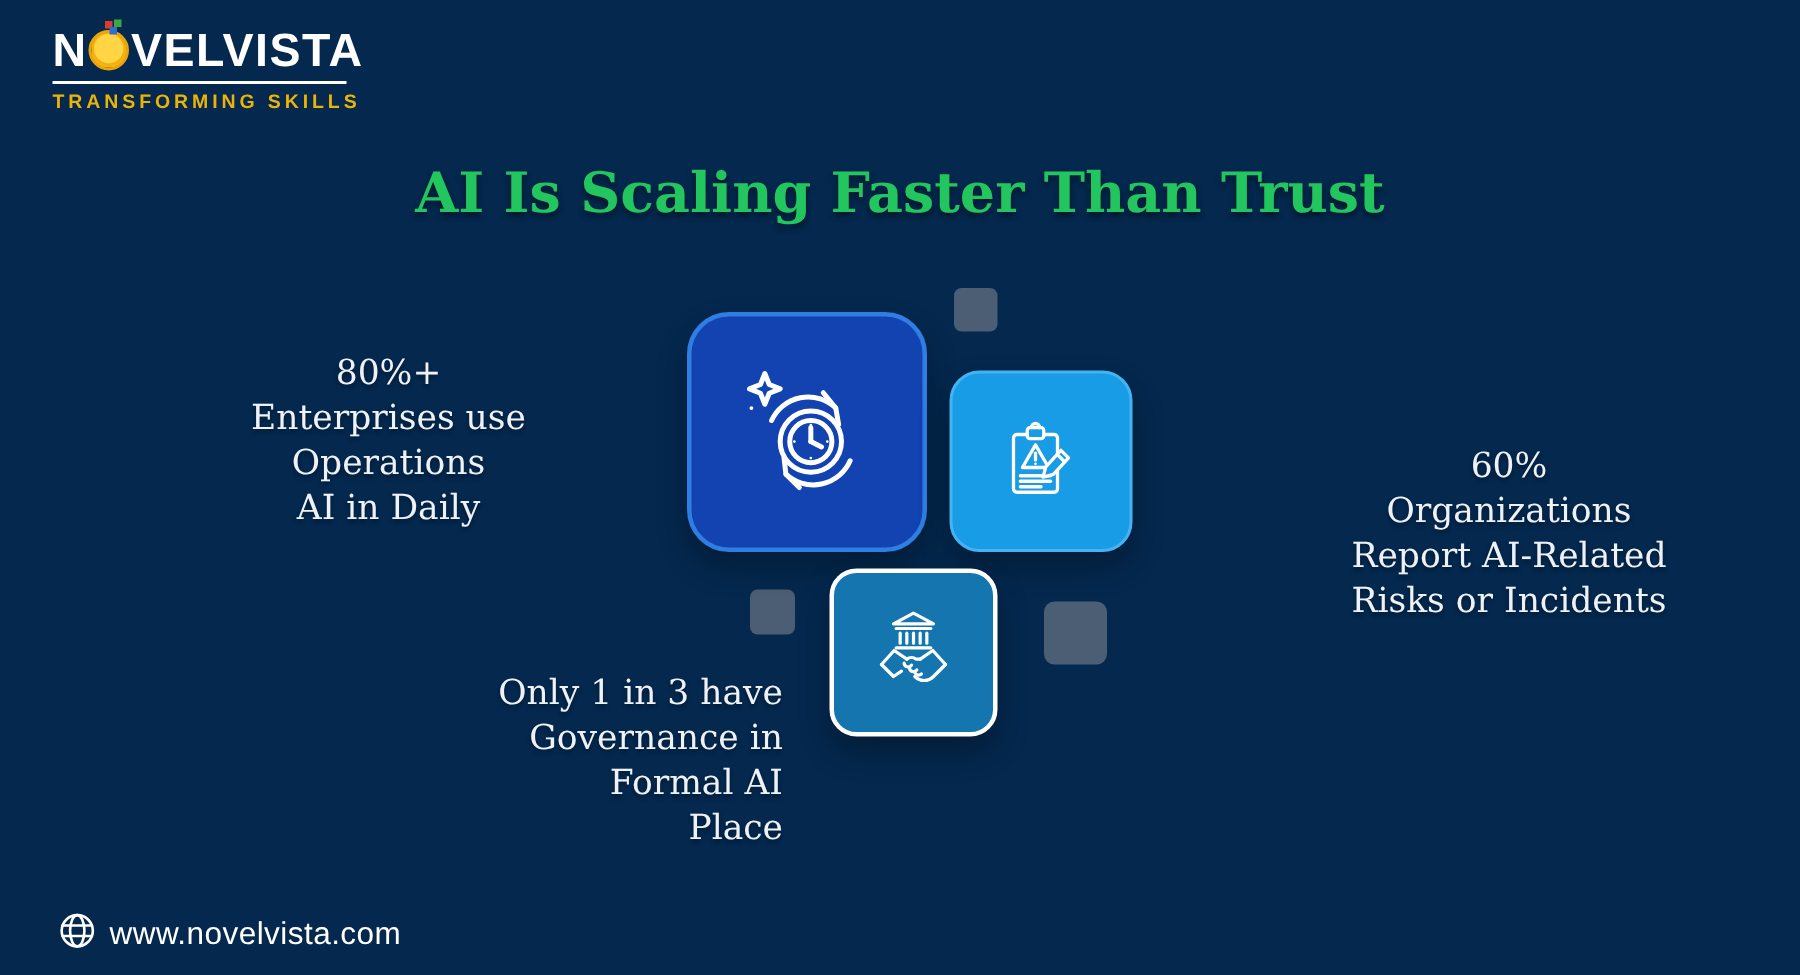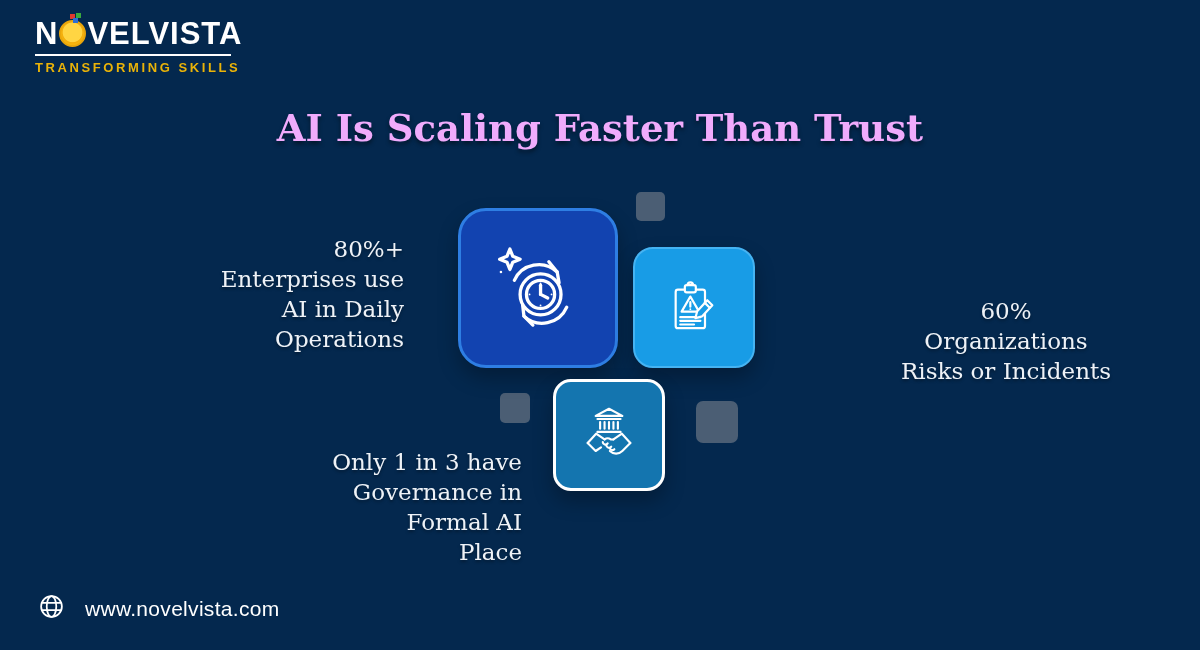--- a/index.html
+++ b/index.html
@@ -38,21 +38,21 @@
   .logo-tagline {
     margin-top: 4px; font-size: 13px; font-weight: 600;
     letter-spacing: 2.6px; color: #eab308; white-space: nowrap;
   }
 
   
   .title {
     position: absolute; top: 106px; left: 0; width: 100%;
     text-align: center;
     font-family: "DejaVu Serif", "Liberation Serif", serif;
-    font-weight: 700; font-size: 37px; color: #f0abfc;
+    font-weight: 700; font-size: 37px; color: #22c55e;
     text-shadow: 0 3px 4px rgba(0,0,0,0.45);
   }
 
   
   .tile { position: absolute; display: flex; align-items: center; justify-content: center;
           box-shadow: 0 10px 20px rgba(0,0,0,0.28); }
   .tile-enterprises {
     left: 458px; top: 208px; width: 160px; height: 160px;
     background: #1243b0; border: 3px solid #2e7ee3; border-radius: 28px;
   }
@@ -72,28 +72,28 @@
   .deco-2 { left: 500px; top: 393px; width: 30px; height: 30px; border-radius: 5px; }
   .deco-3 { left: 696px; top: 401px; width: 42px; height: 42px; border-radius: 7px; }
 
   
   .stat-text {
     position: absolute;
     font-family: "DejaVu Serif", "Liberation Serif", serif;
     font-size: 23px; line-height: 30px; color: #eef2f7;
     text-shadow: 0 2px 3px rgba(0,0,0,0.35);
   }
-  .stat-text-enterprises { right: 796px; top: 234px; width: 290px; text-align: right; }
+  .stat-text-enterprises { right: 796px; top: 234px; width: 290px; text-align: center; }
   .stat-text-risks       { left: 813px;  top: 296px; width: 300px; text-align: center; margin-left: 43px; }
   .stat-text-governance  { right: 678px; top: 447px; width: 290px; text-align: right; }
 
   
   .footer {
-    position: absolute; left: 38px; top: 593px;
-    display: flex; align-items: center; gap: 20px;
+    position: absolute; left: 38px; top: 607px;
+    display: flex; align-items: center; gap: 8px;
   }
   .footer-url { font-size: 21px; color: #ffffff; letter-spacing: 0.3px; }
 </style>
 </head>
 <body>
 
 <div class="canvas">
 
   <div class="logo">
     <div class="logo-word">
@@ -185,27 +185,28 @@
         <path d="M29 44 a3 3 0 0 0 5.5 1.5"></path>
         <path d="M33 47.5 a3 3 0 0 0 5.5 1.5"></path>
         <path d="M37 51 a3 3 0 0 0 5 1"></path>
       </svg>
     </span>
   </div>
 
   <div class="stat-text stat-text-enterprises">
     <div>80%+</div>
     <div>Enterprises use</div>
+    <div>Operations</div>
     <div>AI in Daily</div>
-    <div>Operations</div>
   </div>
 
   <div class="stat-text stat-text-risks">
     <div>60%</div>
     <div>Organizations</div>
+    <div>Report AI-Related</div>
     <div>Risks or Incidents</div>
   </div>
 
   <div class="stat-text stat-text-governance">
     <div>Only 1 in 3 have</div>
     <div>Governance in</div>
     <div>Formal AI</div>
     <div>Place</div>
   </div>
 

